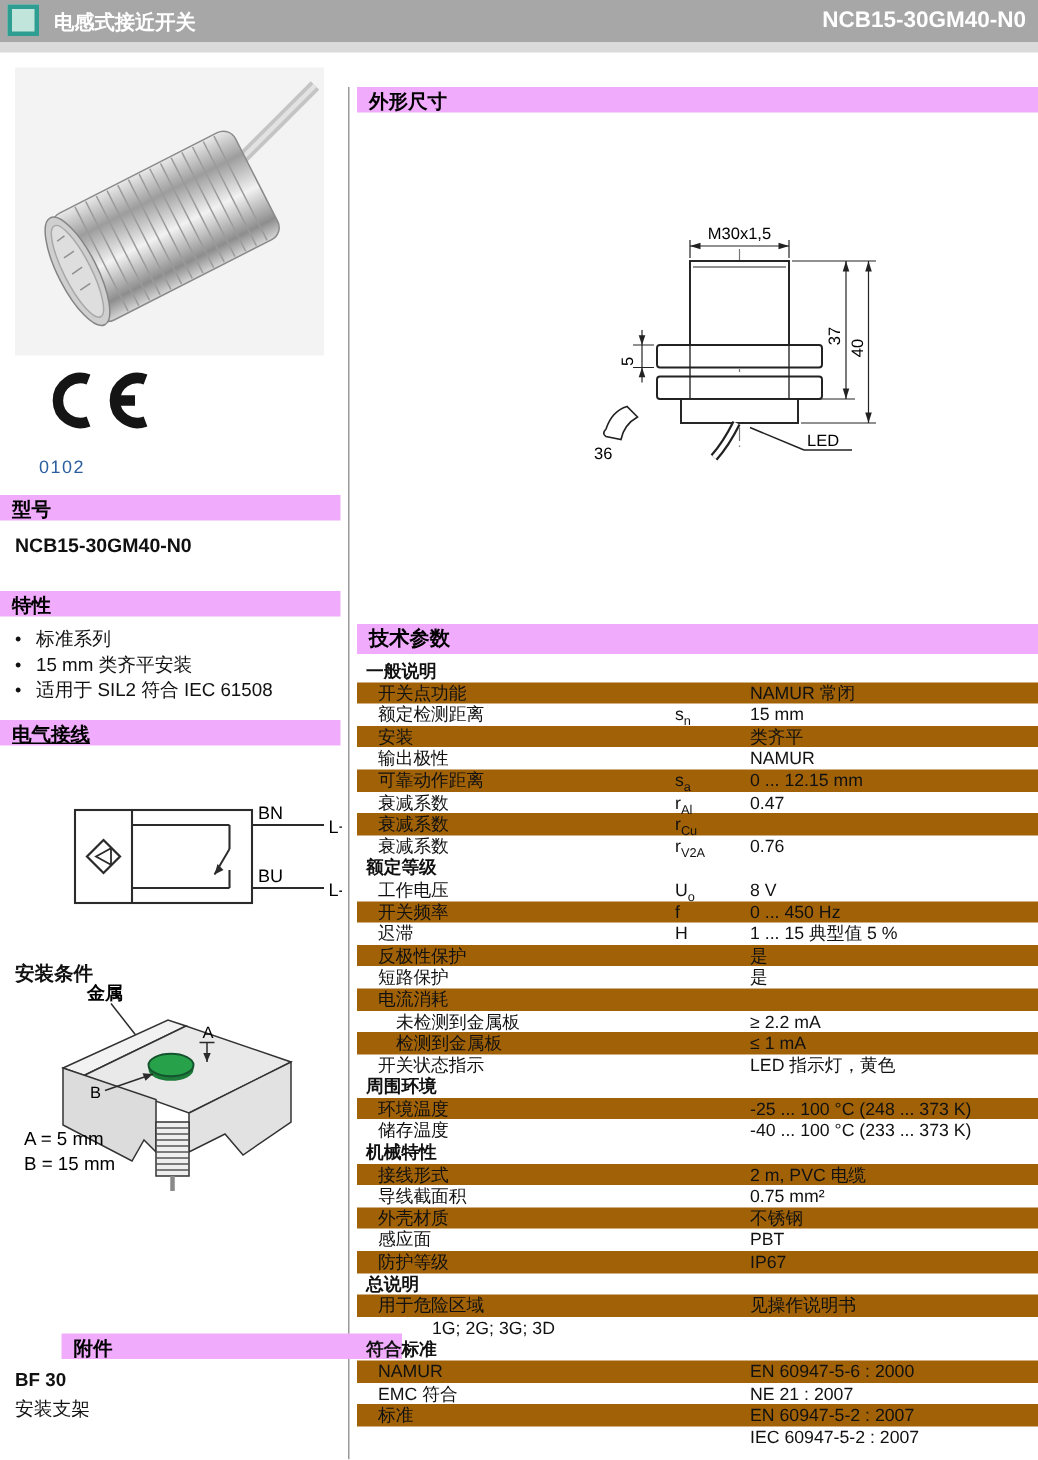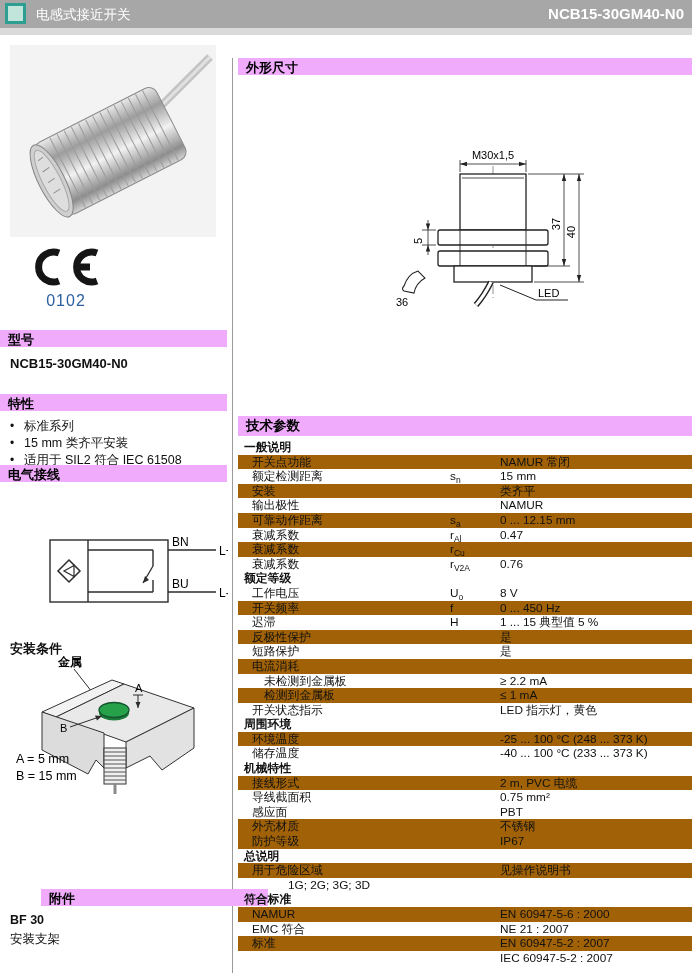--- a/index.html
+++ b/index.html
@@ -1,36 +1,36 @@
 <!DOCTYPE html>
 <html><head>
 <meta charset="utf-8">
 <style>
   html,body{margin:0;padding:0;background:#fff;}
   .page{position:relative;width:692px;height:973px;background:#fff;overflow:hidden;
         font-family:"Liberation Sans","DejaVu Sans",sans-serif;color:#111;}
   
   .topbar{position:absolute;left:0;top:0;width:692px;height:28px;background:#a7a7a7;}
   .topbar .sq{position:absolute;left:5px;top:3px;width:21px;height:21px;background:#c2e5db;border:3px solid#2f9e92;box-sizing:border-box;}
-  .topbar .tl{position:absolute;left:36px;top:6px;font-size:13.5px;font-weight:normal;color:#fff;}
+  .topbar .tl{position:absolute;left:36px;top:6px;font-size:13.5px;font-weight:bold;color:#fff;}
   .topbar .tr{position:absolute;right:8px;top:5px;font-size:15px;font-weight:bold;color:#fff;}
   .substrip{position:absolute;left:0;top:28px;width:692px;height:7px;background:#dadada;}
   
   .secbar{position:absolute;background:#f0abfc;font-size:13px;font-weight:bold;color:#000;
           padding:2px 0 0 8px;height:17px;box-sizing:border-box;line-height:15px;}
   .lbar{left:0;width:227px;}
   .rbar{left:238px;width:454px;}
   .vline{position:absolute;left:232px;top:58px;width:1px;height:915px;background:#9a9a9a;}
   .txt{position:absolute;font-size:12.5px;color:#111;}
   .b{font-weight:bold;}
   
   .photobox{position:absolute;left:10px;top:45px;width:206px;height:192px;background:#f3f3f3;}
   
   .ce{position:absolute;left:26px;top:246px;}
-  .ce .num{font-size:16px;color:#2b5fa0;letter-spacing:1px;margin-top:0;text-align:center;}
+  .ce .num{font-size:12px;color:#2b5fa0;letter-spacing:1px;margin-top:11px;}
   
   .feat{position:absolute;left:10px;top:418px;width:210px;}
   .feat .fi{display:flex;font-size:12.5px;line-height:17px;}
   .feat .dot{width:14px;font-size:12px;}
   
   .ttable{position:absolute;left:238px;top:440px;width:454px;font-size:11.8px;}
   .tsec{font-weight:bold;height:14.6px;line-height:14.6px;padding-left:6px;}
   .trow{display:flex;height:14.6px;line-height:14.6px;}
   .trow.g{background:#a16207;}
   .trow .tl{width:212px;padding-left:14px;box-sizing:border-box;white-space:nowrap;}
@@ -115,21 +115,21 @@
     <div class="fi">
         <span class="dot">•</span>
         <span>15 mm 类齐平安装</span>
       </div>
     <div class="fi">
         <span class="dot">•</span>
         <span>适用于 SIL2 符合 IEC 61508</span>
       </div>
   </div>
 
-  <div class="secbar lbar" style="top:465px;">电气接线</div>
+  <div class="secbar lbar" style="top:480px;text-decoration:underline;">电气接线</div>
   <svg style="position:absolute;left:38px;top:522px;" width="190" height="95" viewBox="0 0 190 95">
     <rect x="12" y="18" width="118" height="62" fill="none" stroke="#2b2b2b" stroke-width="1.4"></rect>
     <line x1="50" y1="18" x2="50" y2="80" stroke="#2b2b2b" stroke-width="1.4"></line>
     <polygon points="31,38 42,49 31,60 20,49" fill="none" stroke="#2b2b2b" stroke-width="1.5"></polygon>
     <polygon points="26,49 36,43.5 36,54.5" fill="none" stroke="#2b2b2b" stroke-width="1.2"></polygon>
     <line x1="50" y1="28" x2="115" y2="28" stroke="#2b2b2b" stroke-width="1.4"></line>
     <line x1="115" y1="28" x2="115" y2="44" stroke="#2b2b2b" stroke-width="1.4"></line>
     <line x1="115" y1="58" x2="115" y2="70" stroke="#2b2b2b" stroke-width="1.4"></line>
     <line x1="50" y1="70" x2="115" y2="70" stroke="#2b2b2b" stroke-width="1.4"></line>
     <line x1="115" y1="44" x2="105" y2="61" stroke="#2b2b2b" stroke-width="1.3"></line>
@@ -361,33 +361,33 @@
       <span class="ts"></span>
       <span class="tv">2 m, PVC 电缆</span>
     </div>
 
     <div class="trow">
       <span class="tl">导线截面积</span>
       <span class="ts"></span>
       <span class="tv">0.75 mm²</span>
     </div>
 
+    <div class="trow g">
+      <span class="tl">外壳材质</span>
+      <span class="ts"></span>
+      <span class="tv">不锈钢</span>
+    </div>
+
     <div class="trow">
       <span class="tl">感应面</span>
       <span class="ts"></span>
       <span class="tv">PBT</span>
     </div>
 
     <div class="trow g">
-      <span class="tl">外壳材质</span>
-      <span class="ts"></span>
-      <span class="tv">不锈钢</span>
-    </div>
-
-    <div class="trow g">
       <span class="tl">防护等级</span>
       <span class="ts"></span>
       <span class="tv">IP67</span>
     </div>
   <div class="tsec">总说明</div>
     <div class="trow g">
       <span class="tl">用于危险区域</span>
       <span class="ts"></span>
       <span class="tv">见操作说明书</span>
     </div>

